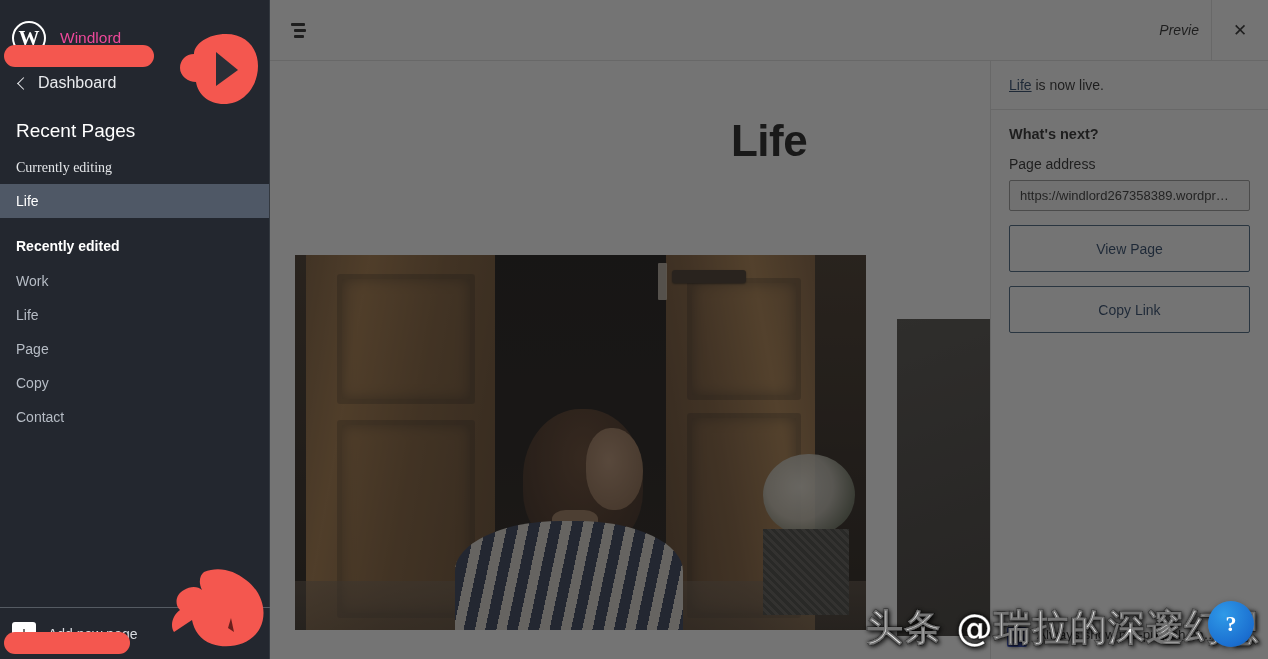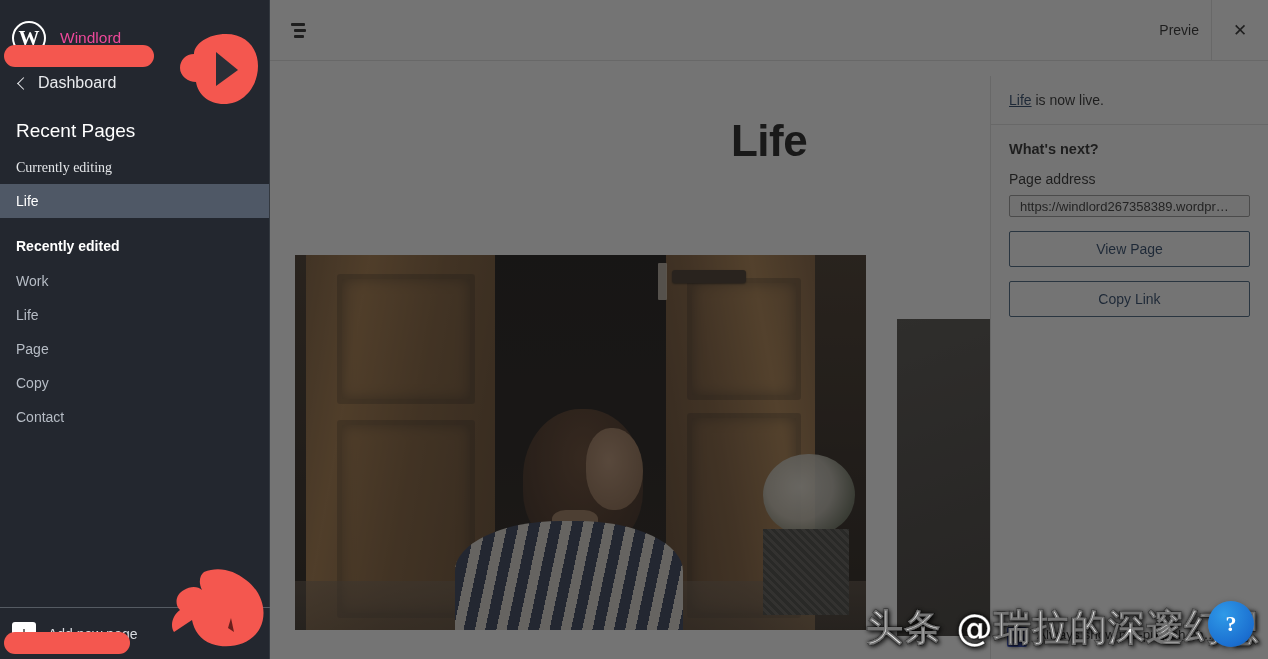--- a/index.html
+++ b/index.html
@@ -25,20 +25,21 @@
     position: absolute; height: 2.5px; background: #1e1e1e; border-radius: 1px; display: block;
   }
   .listview-icon i:nth-child(1){ top: 3px;  left: 2px;  width: 14px; }
   .listview-icon i:nth-child(2){ top: 9px;  left: 5px;  width: 12px; }
   .listview-icon i:nth-child(3){ top: 15px; left: 5px;  width: 10px; }
 
   .topbar-spacer { flex: 1; }
   .preview-btn {
     font-size: 14px; color: #1e1e1e; padding: 8px 12px; white-space: nowrap;
     overflow: hidden;
+    font-style: italic;
   }
   .topbar-divider { width: 1px; height: 61px; background: #e0e0e0; }
   .close-btn {
     width: 56px; height: 61px; display: flex; align-items: center; justify-content: center;
     font-size: 17px; color: #1e1e1e;
   }
 
   
   .doc {
     position: absolute; left: 270px; top: 61px; right: 0; bottom: 0;
@@ -141,38 +142,38 @@
   }
   .plus-box {
     width: 24px; height: 24px; background: #fff; color: #1e1e1e; border-radius: 3px;
     display:flex; align-items:center; justify-content:center; font-size: 18px; line-height: 1;
     font-weight: 400;
   }
   .sb-footer-label { font-size: 14px; color: #d8dbe0; }
 
   
   .publish-panel {
-    position: absolute; right: 0; top: 76px; width: 278px; bottom: 0;
+    position: absolute; right: 0; top: 61px; width: 278px; bottom: 0;
     background: #ffffff; border-left: 1px solid #e0e0e0; z-index: 5;
   }
   .pp-row-live {
     padding: 16px 18px; font-size: 14px; color: #1e1e1e; border-bottom: 1px solid #e0e0e0;
   }
   .pp-link { color: #1e3a5f; text-decoration: underline; }
   .pp-body { padding: 16px 18px 12px 18px; }
   .pp-whatsnext { font-size: 14.5px; font-weight: 700; color: #1e1e1e; margin-bottom: 14px; }
   .pp-label { font-size: 14px; color: #1e1e1e; margin-bottom: 8px; }
   .pp-input {
-    width: 100%; height: 22px; border: 1px solid #949494; border-radius: 2px;
+    width: 100%; height: 31px; border: 1px solid #949494; border-radius: 2px;
     background: #f6f6f6; color: #2b2b2b; font-size: 13px; padding: 0 10px;
     font-family: "Liberation Sans", sans-serif;
     display: flex; align-items: center; overflow: hidden; white-space: nowrap;
   }
   .pp-btn {
-    width: 100%; height: 36px; margin-top: 14px;
+    width: 100%; height: 47px; margin-top: 14px;
     border: 1px solid #3a5a78; border-radius: 2px; background: transparent;
     color: #1e3a5f; font-size: 14px; font-family: "Liberation Sans", sans-serif;
     display: flex; align-items: center; justify-content: center;
   }
   .pp-footer {
     position: absolute; left: 0; bottom: 0; width: 100%;
     padding: 12px 16px; display: flex; align-items: flex-start; gap: 10px;
   }
   .pp-check {
     width: 20px; height: 20px; flex: 0 0 20px; background: #3858e9; border-radius: 2px;

